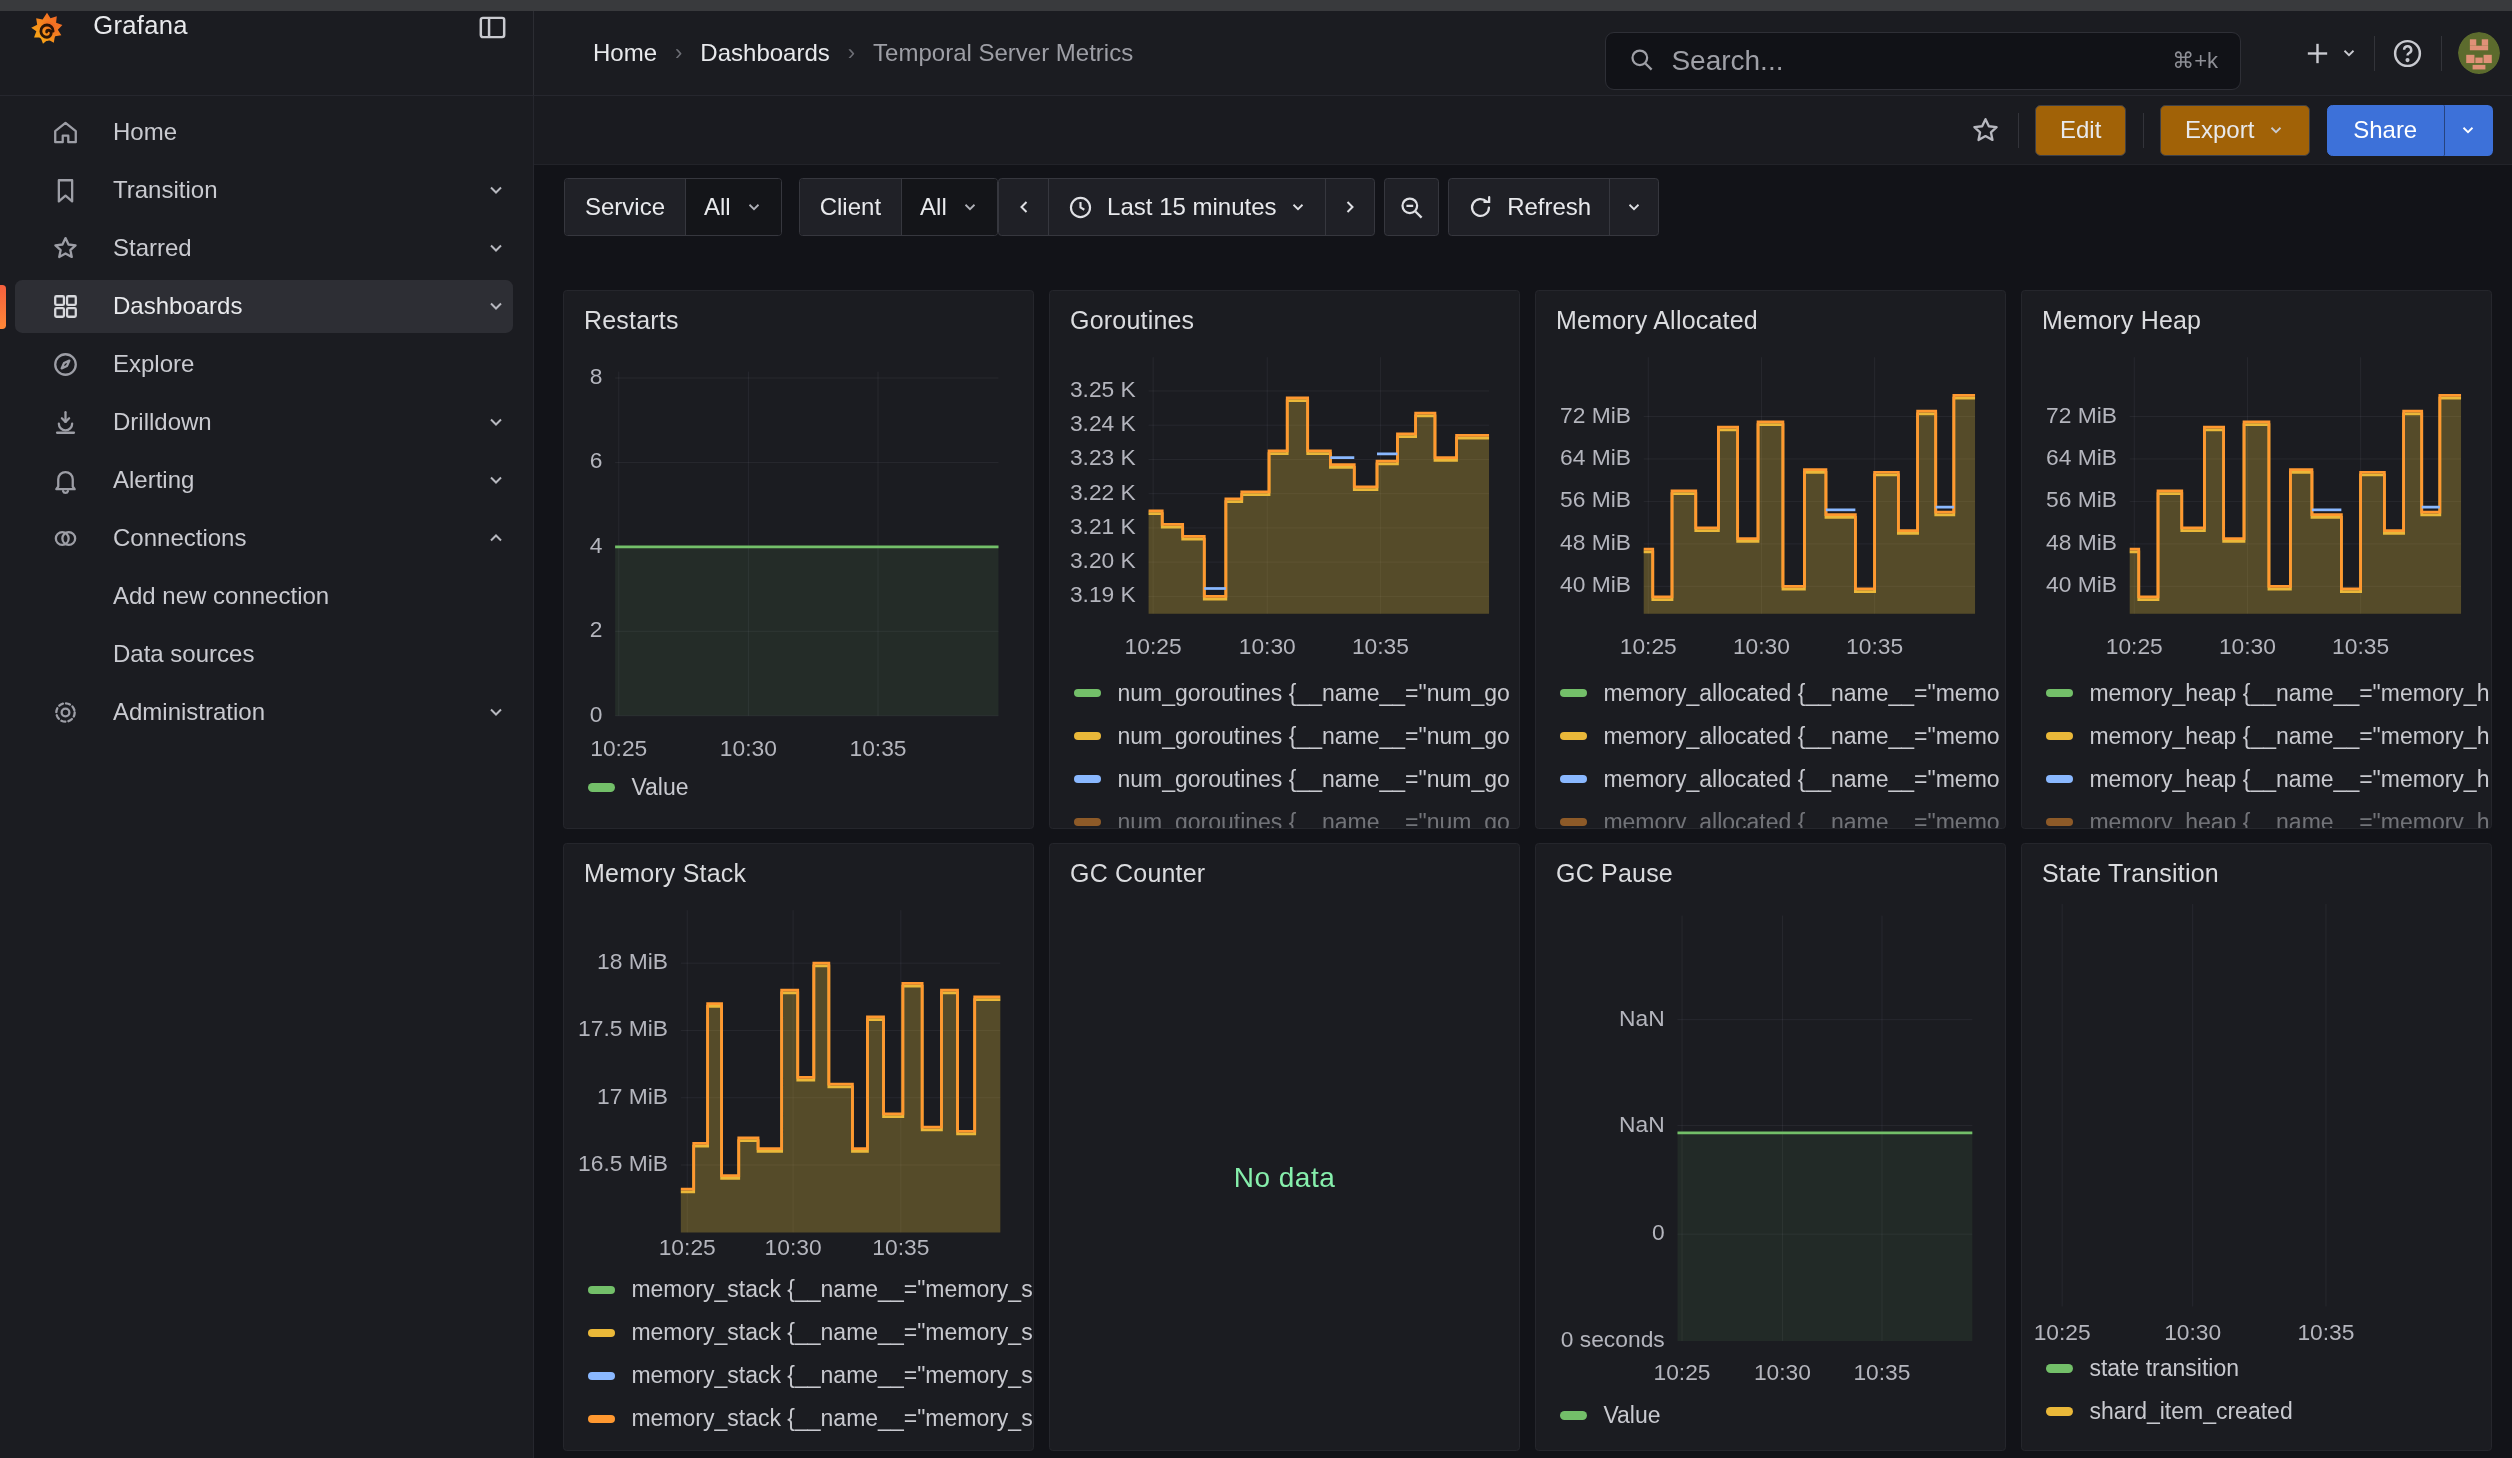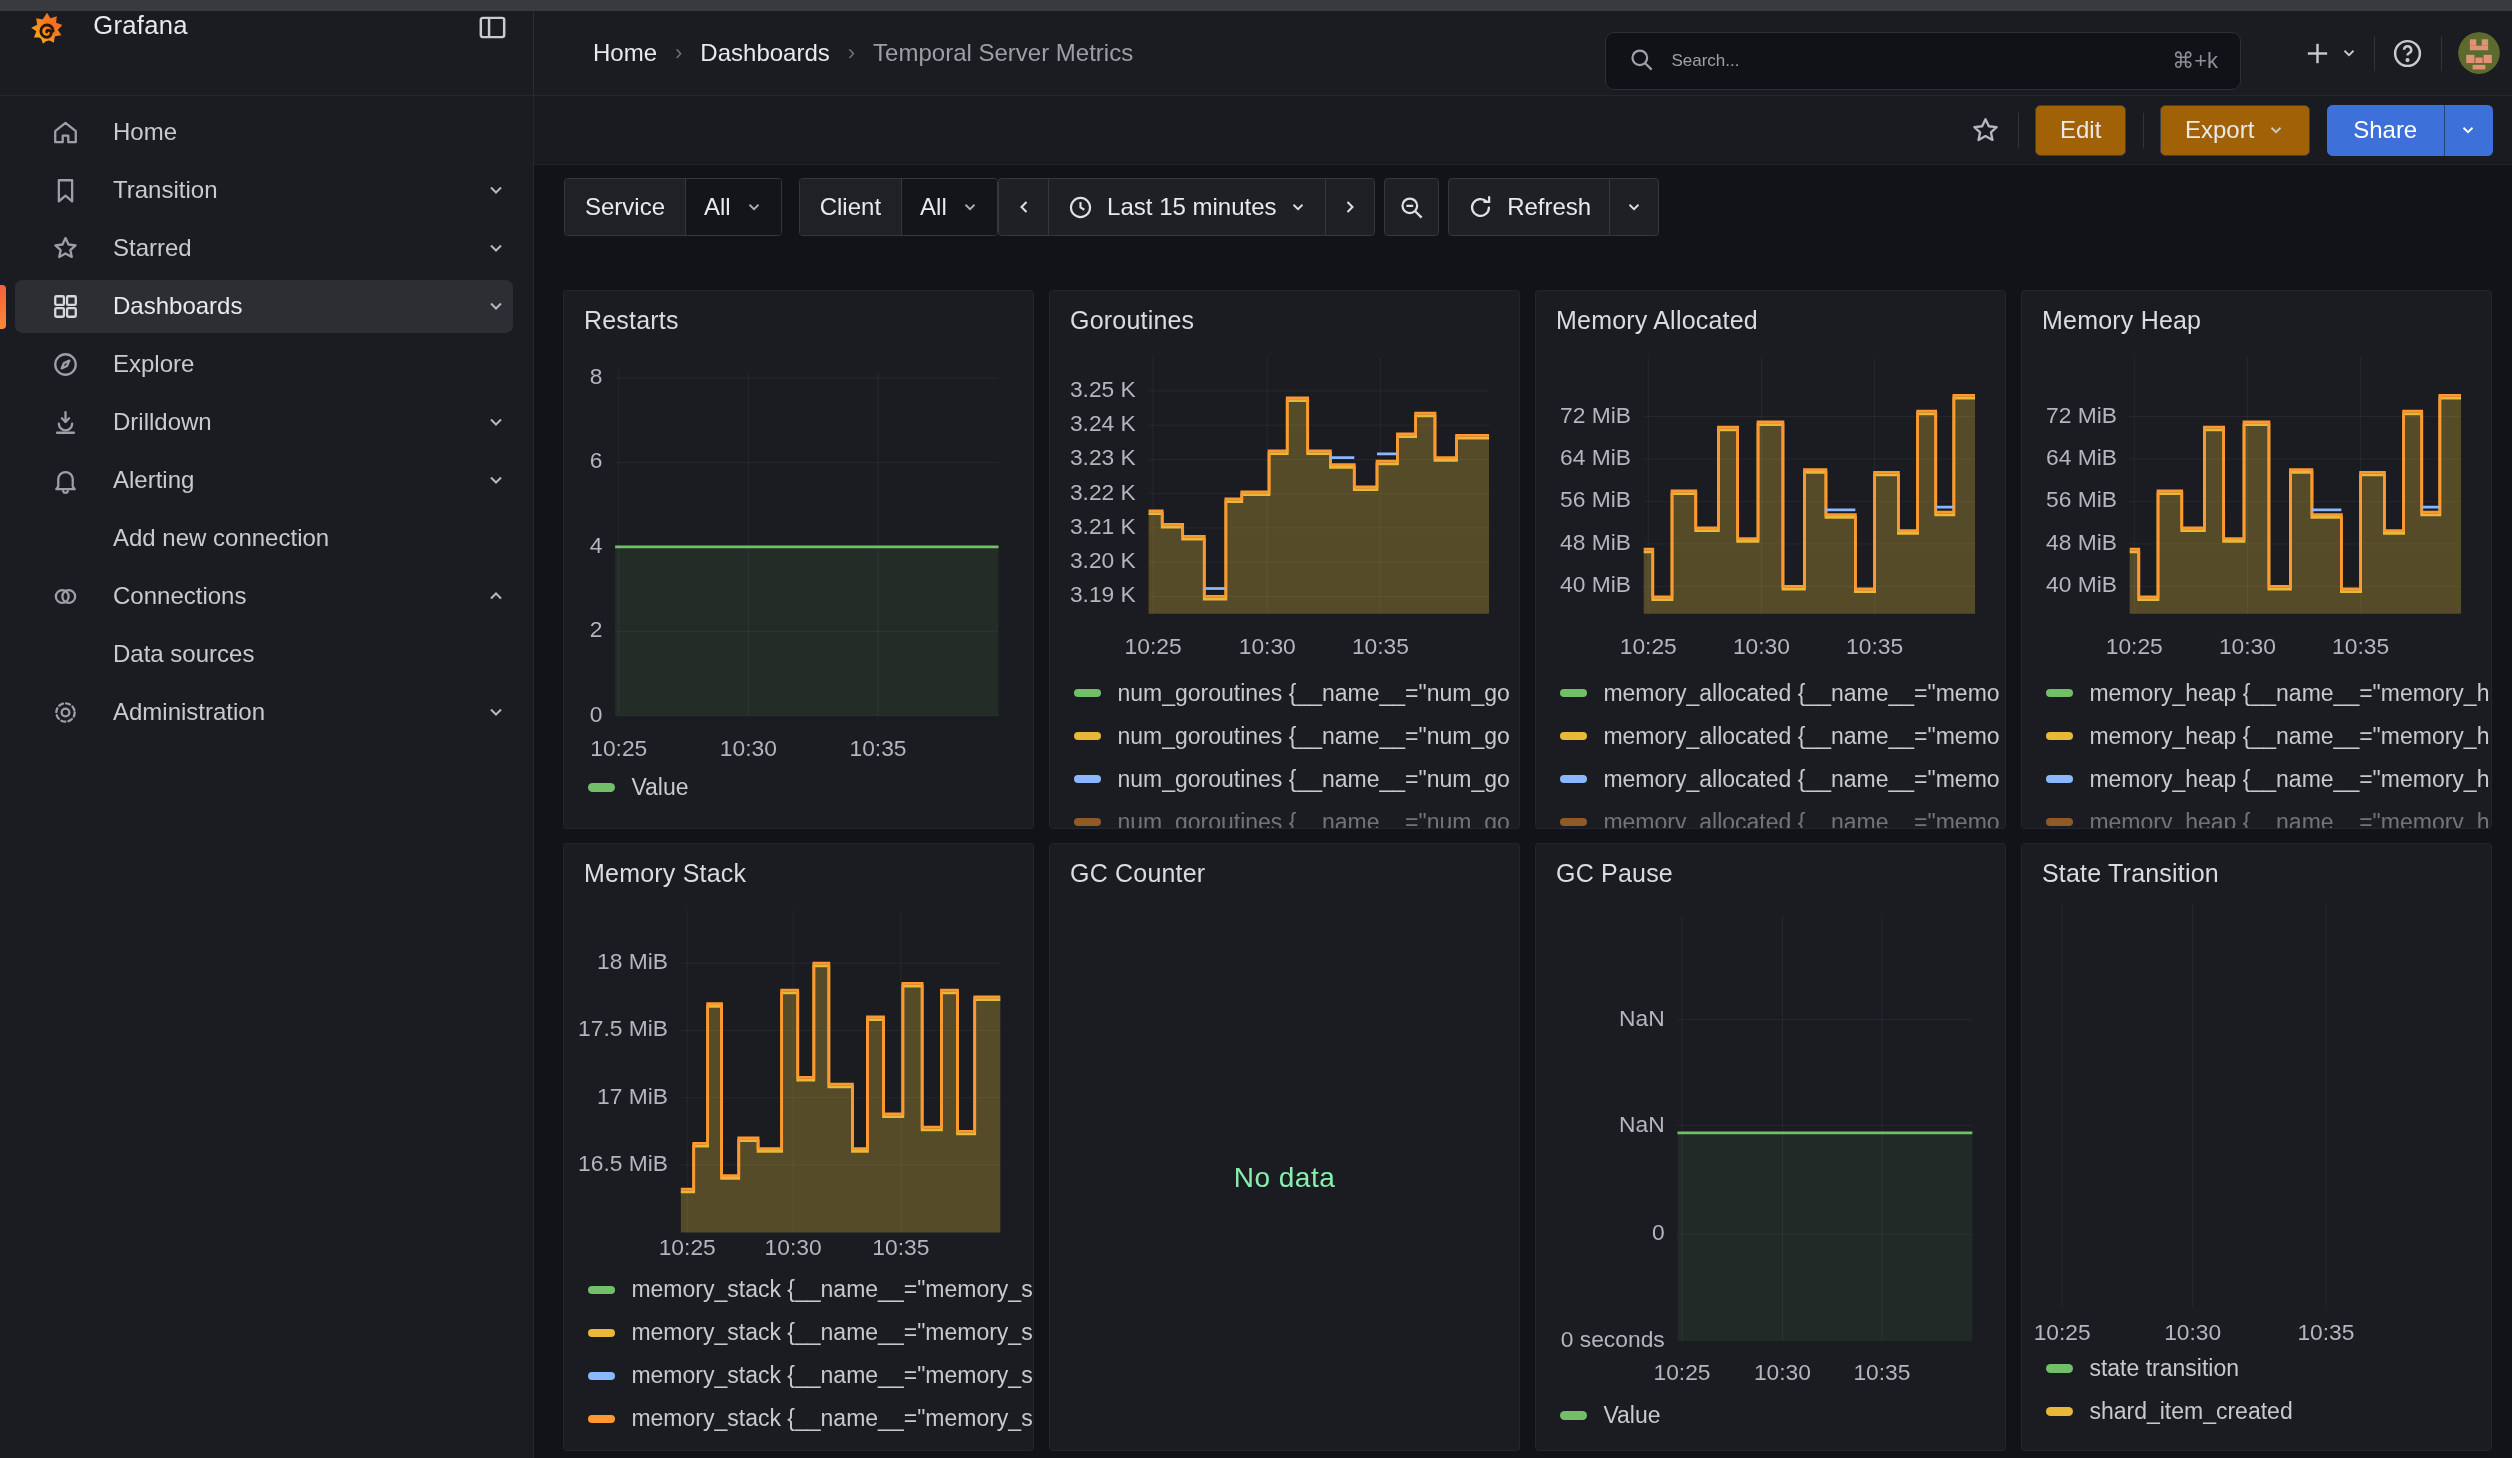--- a/index.html
+++ b/index.html
@@ -17,21 +17,21 @@
   #topnav{position:absolute;top:11px;left:0;width:2512px;height:85px;background:var(--panel);border-bottom:0.9px solid #26272e;}
   .nav-left{position:absolute;left:0;top:0;width:534px;height:100%;display:flex;align-items:flex-start;padding:0 24px 0 25.6px;border-right:0.9px solid #2c2d33;}
   .brand{font-size:25.6px;color:var(--text-bright);margin-left:25.6px;letter-spacing:0.3px;}
   .nav-left .spacer{flex:1;}
   .icon-btn{display:flex;align-items:center;justify-content:center;background:none;border:none;cursor:pointer;}
   .breadcrumb{position:absolute;left:593px;top:0;height:100%;display:flex;align-items:center;gap:18px;font-size:24px;}
   .breadcrumb .crumb{color:var(--text-bright);}
   .breadcrumb .crumb.current{color:#9d9ea5;}
   .breadcrumb .bc-sep{color:#6d6e75;font-size:22px;}
   .searchbox{position:absolute;left:1605px;top:21px;width:636px;height:58px;background:#111217;border:0.9px solid #2e2f36;border-radius:9px;display:flex;align-items:center;padding:0 22px;gap:16.4px;}
-  .searchbox .ph{font-size:17px;color:#9fa0a7;flex:1;}
+  .searchbox .ph{font-size:28px;color:#9fa0a7;flex:1;}
   .searchbox .kbd{font-size:22px;color:#8e8f96;}
   .nav-right{position:absolute;right:12px;top:0;height:100%;display:flex;align-items:center;gap:16.4px;}
   .vdiv{width:0.9px;height:35px;background:#33343a;}
   .avatar{width:42px;height:42px;border-radius:50%;overflow:hidden;}
   
   #sidebar{position:absolute;top:96px;left:0;width:534px;height:1362px;background:var(--panel);border-right:0.9px solid #26272e;padding-top:7.3px;}
   .side-item{position:relative;height:58px;display:flex;align-items:center;padding-left:51px;gap:33px;font-size:24px;color:#c9cad0;cursor:pointer;}
   .side-item .lbl{flex:1;}
   .side-item .chev{margin-right:27px;}
   .side-item.selected{color:var(--text-bright);}
@@ -228,34 +228,34 @@
           <svg width="29" height="29" viewBox="0 0 24 24" fill="none" stroke="currentColor" stroke-width="1.9" stroke-linejoin="round" stroke-linecap="round">
             <path d="M6 17v-6a6 6 0 0 1 12 0v6l1.6 2.2H4.4z"></path>
             <path d="M10 20.8a2.1 2.1 0 0 0 4 0"></path>
           </svg>
         </span>
         <span class="lbl">Alerting</span>
         <svg class="chev" width="20" height="20" viewBox="0 0 24 24" fill="none" stroke="#b7b8bf" stroke-width="2.4">
           <polyline points="6,9 12,15 18,9"></polyline>
         </svg>
       </div>
-      <div class="side-item child">
-        <span class="lbl">Add new connection</span>
-      </div>
       <div class="side-item">
         <span style="color:var(--icon);display:flex">
           <svg width="29" height="29" viewBox="0 0 24 24" fill="none" stroke="currentColor" stroke-width="1.9" stroke-linejoin="round" stroke-linecap="round">
             <circle cx="9.3" cy="12" r="5.3"></circle>
             <circle cx="14.7" cy="12" r="5.3"></circle>
           </svg>
         </span>
         <span class="lbl">Connections</span>
         <svg class="chev" width="20" height="20" viewBox="0 0 24 24" fill="none" stroke="#b7b8bf" stroke-width="2.4">
           <polyline points="6,15 12,9 18,15"></polyline>
         </svg>
+      </div>
+      <div class="side-item child">
+        <span class="lbl">Add new connection</span>
       </div>
       <div class="side-item child">
         <span class="lbl">Data sources</span>
       </div>
       <div class="side-item">
         <span style="color:var(--icon);display:flex">
           <svg width="29" height="29" viewBox="0 0 24 24" fill="none" stroke="currentColor" stroke-width="1.9" stroke-linejoin="round" stroke-linecap="round">
             <circle cx="12" cy="12" r="3.2"></circle>
             <circle cx="12" cy="12" r="7.6" stroke-dasharray="3.4 2.6"></circle>
           </svg>

